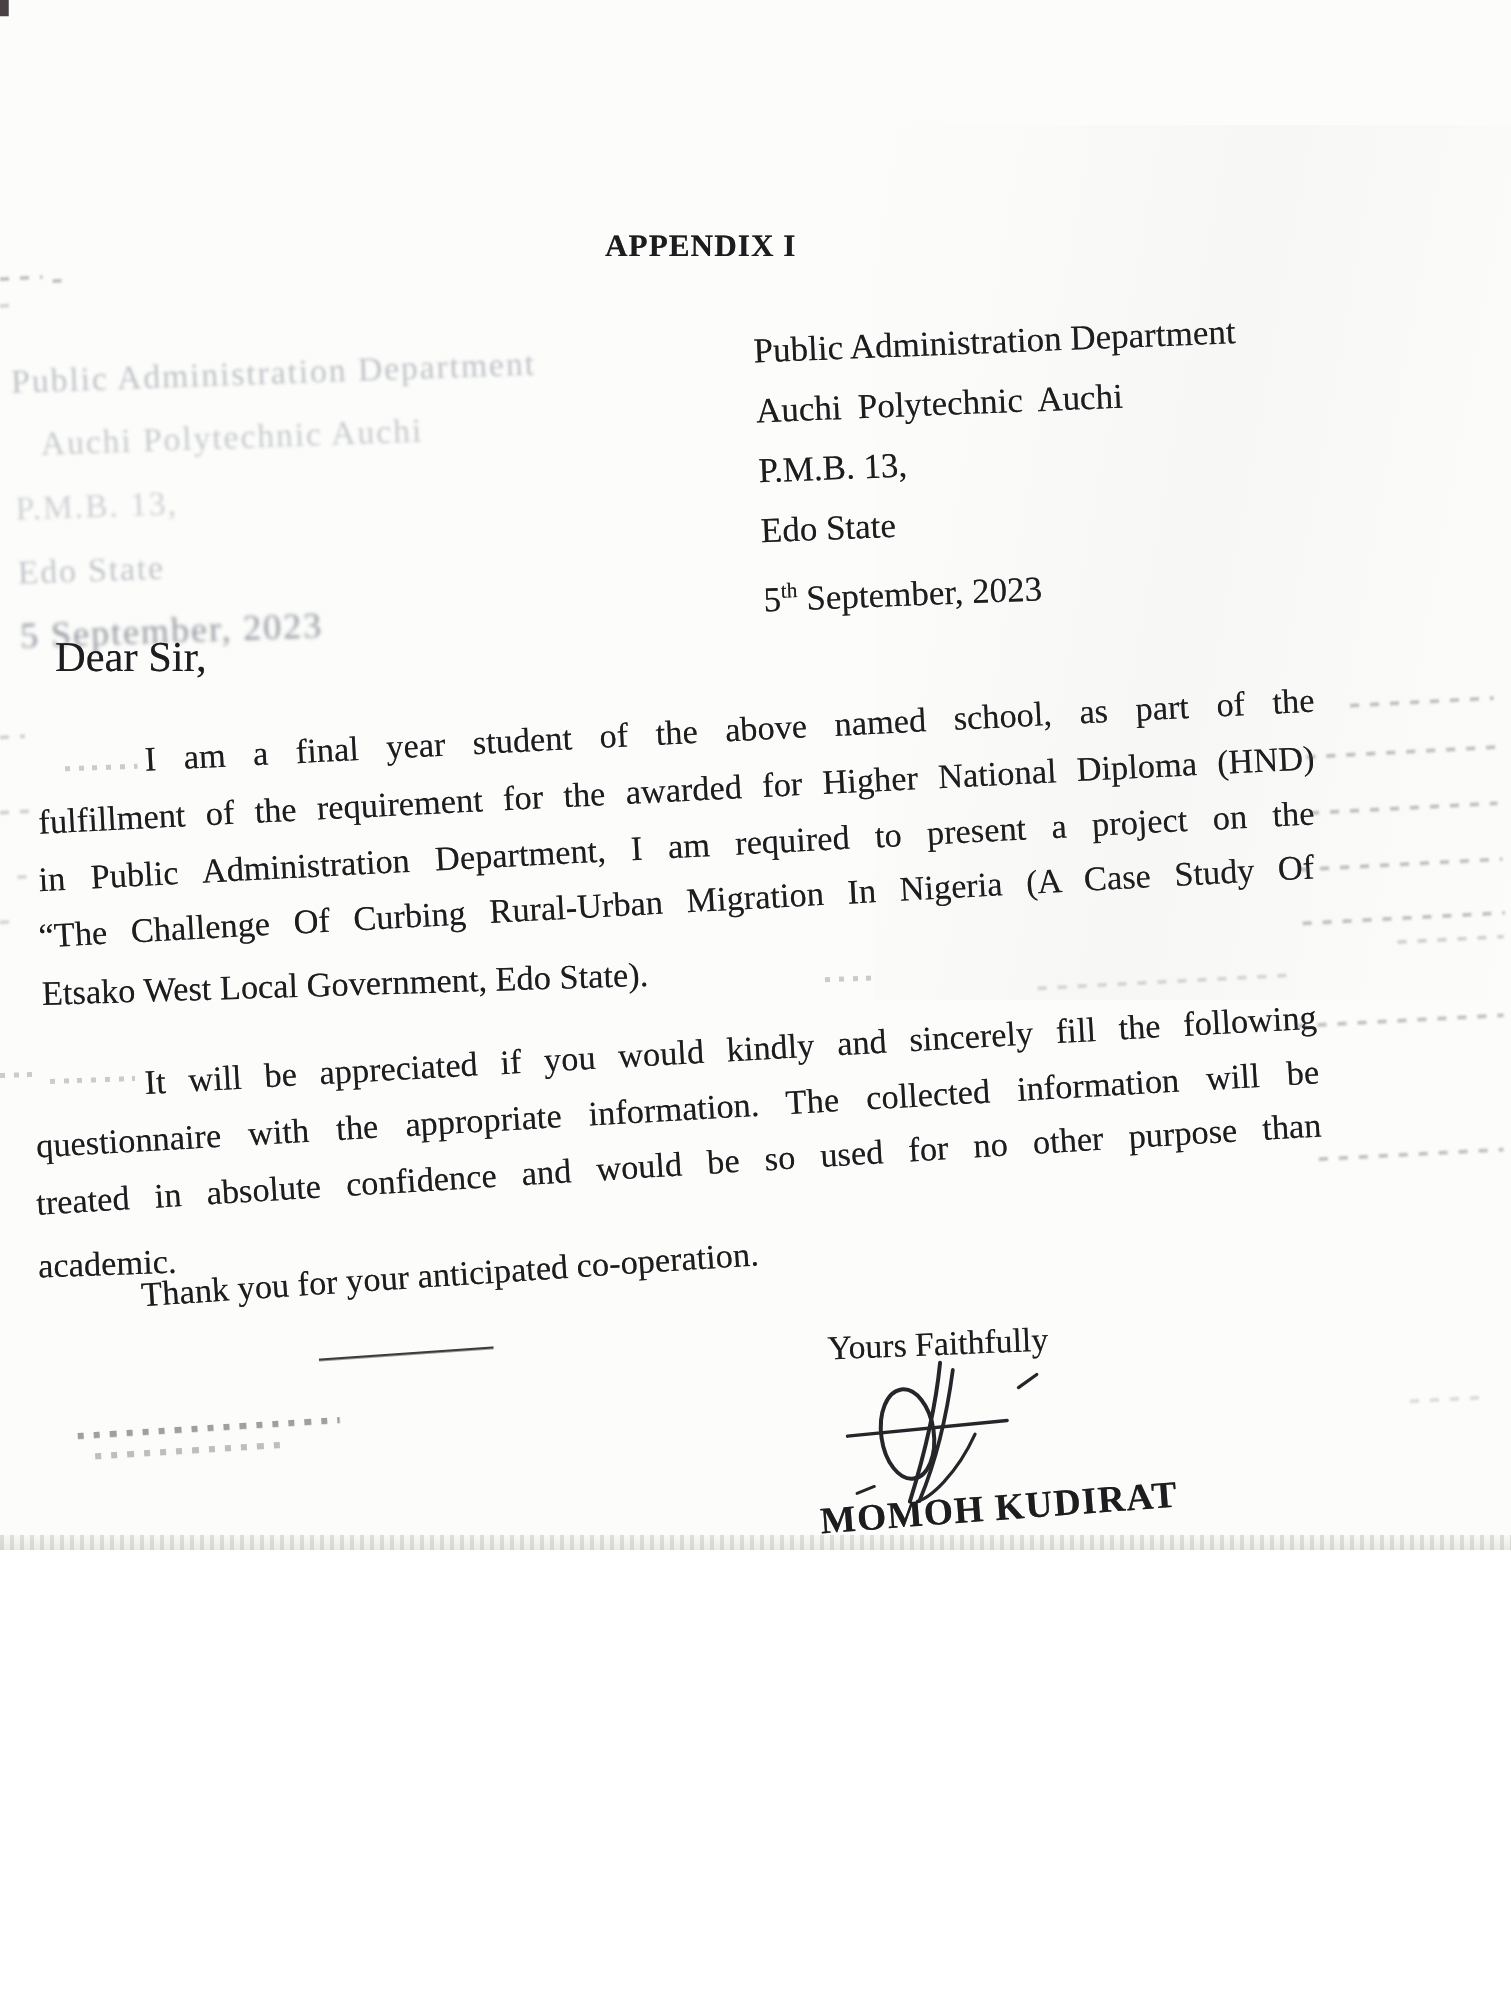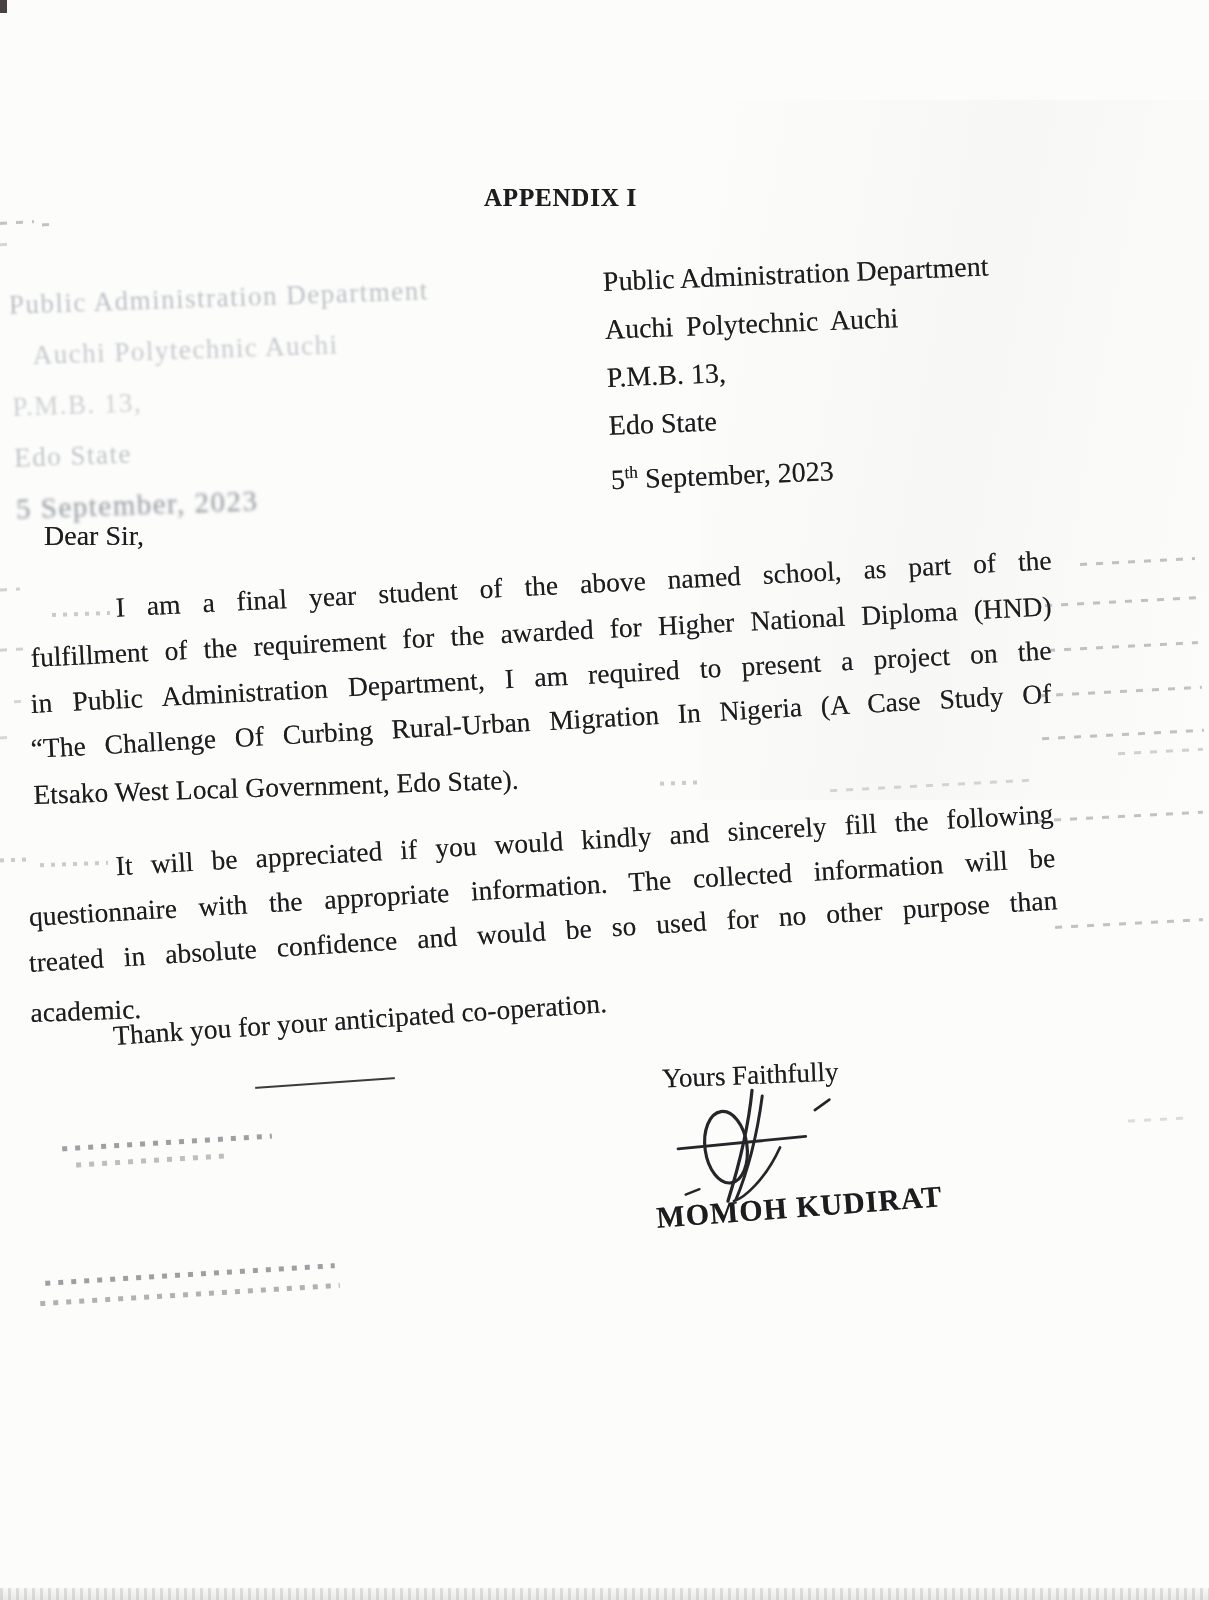--- a/index.html
+++ b/index.html
@@ -1,17 +1,17 @@
 <!DOCTYPE html>
 <html><head>
 <meta charset="utf-8">
 <style>
   html,body{margin:0;padding:0;}
   .page{
-    position:relative; width:1209px; height:1600px; overflow:hidden;
+    position:relative; width:1209px; height:1240px; overflow:hidden;
     background:#fcfcfa;
     font-family:"Liberation Serif","DejaVu Serif",serif;
     color:#1d1c1e;
   }
   .ink{ text-shadow:0 0 .5px rgba(20,20,25,.6); }
   .abs{ position:absolute; }
   .title{
     left:484px; top:184px; font-weight:bold; font-size:25px; letter-spacing:.8px;
   }
   .addr{
@@ -23,21 +23,21 @@
   .ghost-addr{
     left:8px; top:280px; font-size:27px; line-height:51px; white-space:nowrap;
     color:#a9aeb6; transform:rotate(-2deg); transform-origin:left top;
     filter:blur(1.2px); letter-spacing:1.5px;
   }
   .ghost-addr div:nth-child(1){ opacity:.75; }
   .ghost-addr div:nth-child(2){ opacity:.65; margin-left:22px; }
   .ghost-addr div:nth-child(3){ opacity:.55; }
   .ghost-addr div:nth-child(4){ opacity:.7; }
   .ghost-addr div:nth-child(5){ opacity:.95; color:#8d939c; font-size:29px; filter:blur(.8px); }
-  .salute{ left:44px; top:508px; font-size:28px;margin-top:12px; }
+  .salute{ left:44px; top:508px; font-size:34px; }
   .line{
     position:absolute; font-size:27.5px; white-space:normal;
     transform-origin:left top;
   }
   .just{ text-align:justify; text-align-last:justify; text-justify:inter-word; }
   .p1l1{ left:30px; top:596px; width:1022px; transform:rotate(-2.9deg); text-indent:85px; }
   .p1l2{ left:30px; top:642px; width:1022px; transform:rotate(-2.9deg); }
   .p1l3{ left:30px; top:688px; width:1022px; transform:rotate(-3deg); }
   .p1l4{ left:30px; top:733px; width:1022px; transform:rotate(-3.1deg); }
   .p1l5{ left:33px; top:779px; width:760px; transform:rotate(-1.8deg); }

